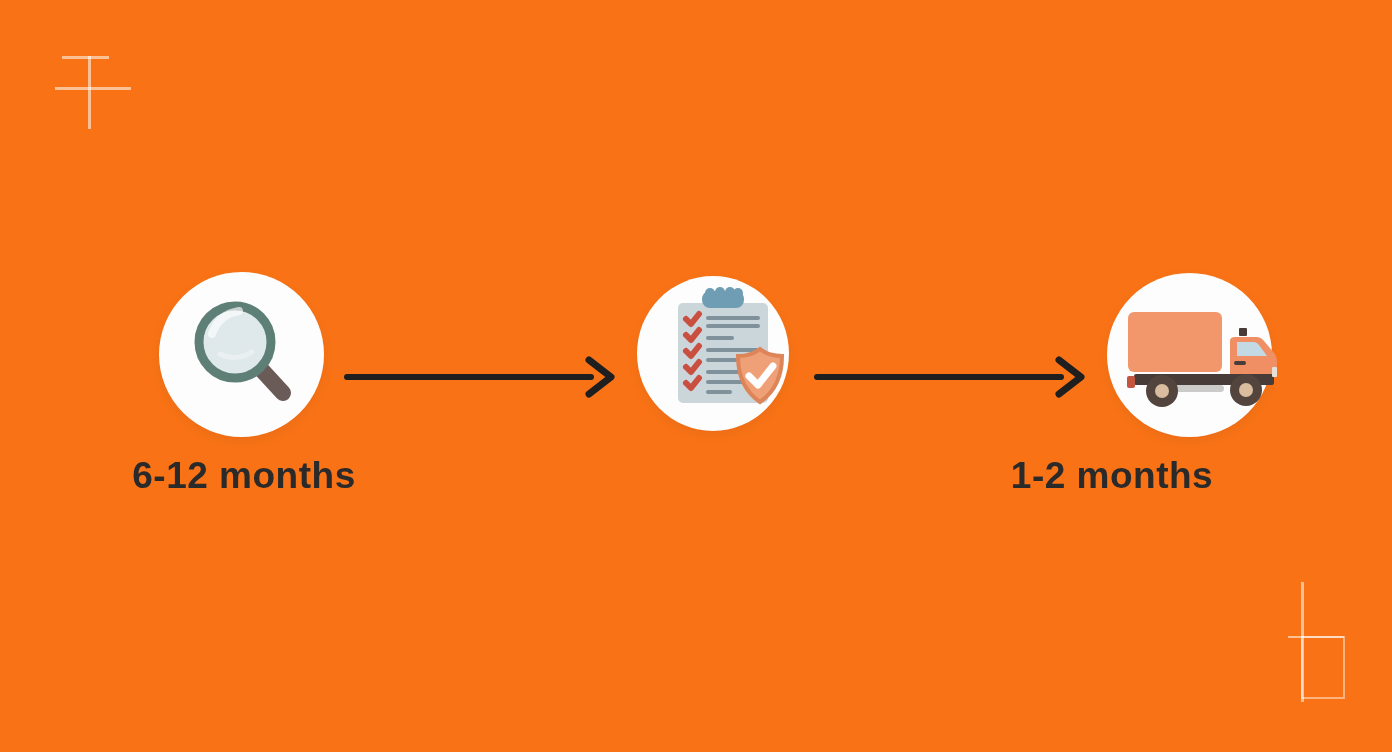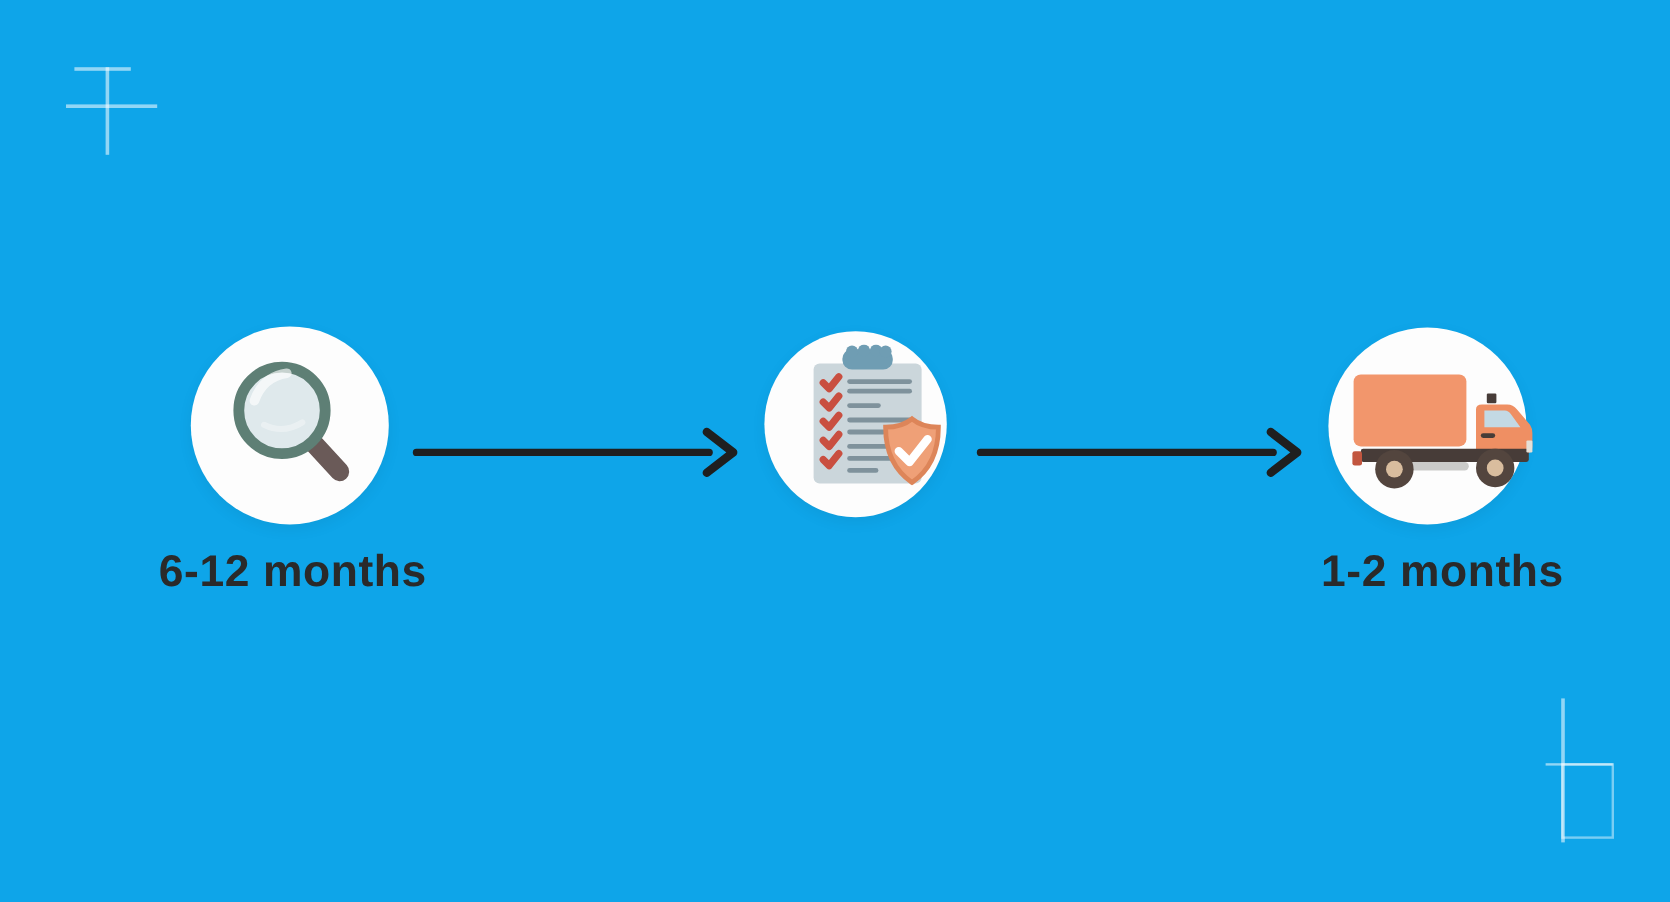--- a/index.html
+++ b/index.html
@@ -5,21 +5,21 @@
   html, body {
     margin: 0;
     padding: 0;
     background: #e9e9e8;
     font-family: "Liberation Sans", sans-serif;
   }
   .canvas {
     position: relative;
     width: 1392px;
     height: 752px;
-    background: #0ea5e9;
+    background: #f97316;
     overflow: hidden;
   }
   .step-circle {
     position: absolute;
     background: #fdfdfd;
     border-radius: 50%;
     box-shadow: 0 4px 12px rgba(0,0,0,0.06);
   }
   .circle-1 { left: 159px; top: 272px; width: 165px; height: 165px; }
   .circle-2 { left: 637px; top: 276px; width: 152px; height: 155px; }
@@ -36,21 +36,21 @@
     top: 455px;
     transform: translateX(-50%);
     font-size: 37px;
     font-weight: 700;
     color: #2a2a2a;
     letter-spacing: 0.5px;
     white-space: nowrap;
   }
   .label-1 { left: 244px; }
   .label-2 { left: 720px; }
-  .label-3 { left: 1202px; }
+  .label-3 { left: 1112px; }
   .corner-line {
     position: absolute;
     background: #ffffff;
     opacity: 0.55;
   }
   .corner-rect {
     position: absolute;
     border: 2px solid #ffffff;
     opacity: 0.45;
     background: transparent;

